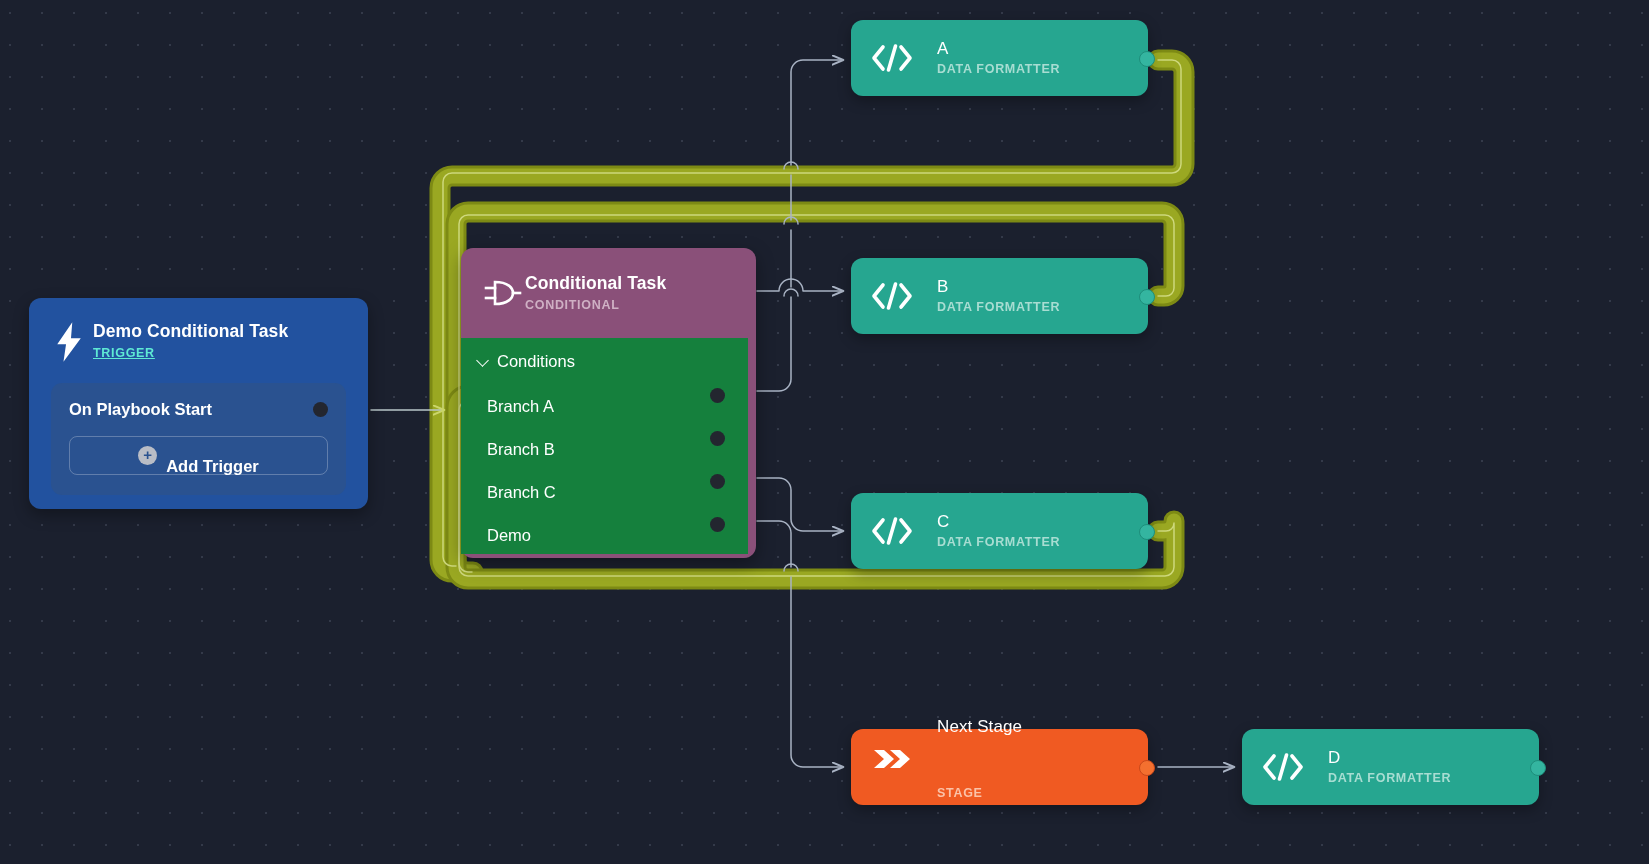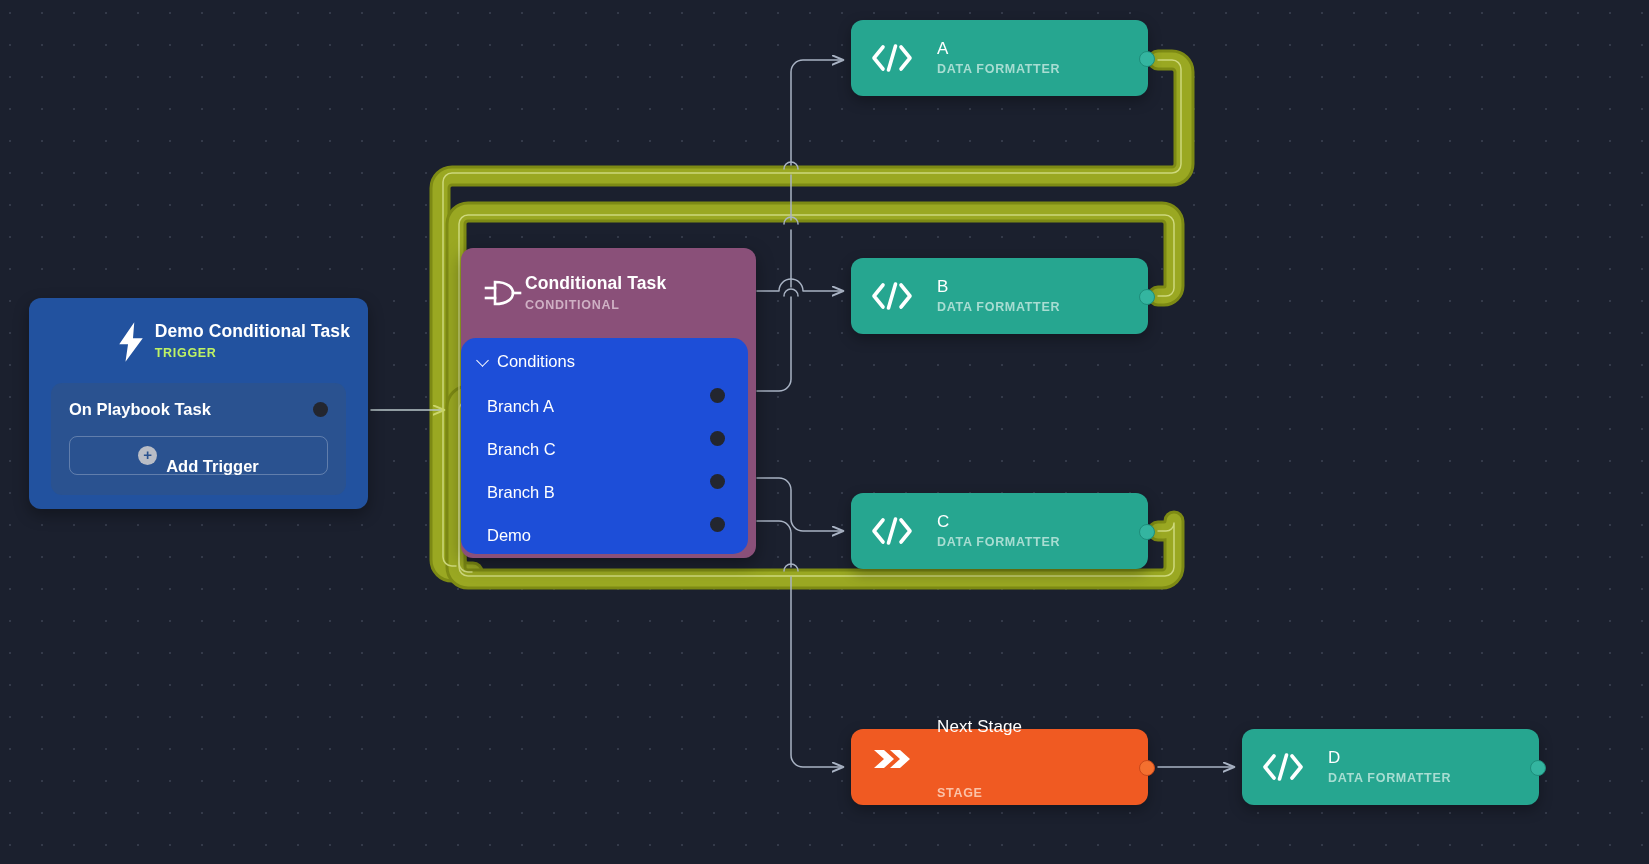--- a/index.html
+++ b/index.html
@@ -69,22 +69,22 @@
 
   
   #trigger-node {
     left: 29px;
     top: 298px;
     width: 339px;
     height: 211px;
     background: #22529f;
     box-shadow: 0 6px 16px rgba(0,0,0,0.33);
   }
-  #trigger-node .node-head { height: 87px; justify-content: flex-end; }
-  #trigger-node .node-subtitle { color: #bef264; }
+  #trigger-node .node-head { height: 87px; }
+  #trigger-node .node-subtitle { color: #5eead4; text-decoration: underline; }
   .trigger-body {
     position: absolute;
     left: 22px;
     top: 85px;
     width: 295px;
     height: 112px;
     background: #2a5290;
     border-radius: 11px 11px 11px 11px;
     box-sizing: border-box;
     padding: 13px 18px 0 18px;
@@ -147,22 +147,22 @@
     box-shadow: 0 6px 18px rgba(0,0,0,0.35);
   }
   #conditional-node .node-head { height: 90px; }
   #conditional-node .node-subtitle { color: #cfb0c4; }
   .cond-body {
     position: absolute;
     left: 0px;
     top: 90px;
     width: 287px;
     height: 216px;
-    background: #1d4ed8;
-    border-radius: 15px;
+    background: #15803d;
+    border-radius: 0;
     box-sizing: border-box;
     padding: 10px 0 0 0;
   }
   .cond-header {
     display: flex;
     align-items: center;
     gap: 8px;
     padding: 0 16px;
     height: 26px;
     cursor: pointer;
@@ -327,21 +327,21 @@
           <path d="M13.6 0 L3 15.6 h6.2 L7.4 28 L19.6 11.3 h-6.9 Z" fill="#ffffff"></path>
         </svg>
       </div>
       <div class="node-titles">
         <div class="node-title">Demo Conditional Task</div>
         <div class="node-subtitle">TRIGGER</div>
       </div>
     </div>
     <div class="trigger-body">
       <div class="trigger-row">
-        <span class="trigger-row-label">On Playbook Task</span>
+        <span class="trigger-row-label">On Playbook Start</span>
         <span class="port-dot"></span>
       </div>
       <div class="add-trigger-btn">
         <span class="plus">+</span>
         <span class="add-trigger-label">Add Trigger</span>
       </div>
     </div>
   </div>
 
   <div class="node" id="conditional-node">
@@ -366,25 +366,25 @@
       <div class="cond-header">
         <span class="chev"></span>
         <span class="cond-header-label">Conditions</span>
       </div>
 
       <div class="branch-row">
         <span class="branch-label">Branch A</span>
         <span class="port-dot"></span>
       </div>
       <div class="branch-row">
+        <span class="branch-label">Branch B</span>
+        <span class="port-dot"></span>
+      </div>
+      <div class="branch-row">
         <span class="branch-label">Branch C</span>
-        <span class="port-dot"></span>
-      </div>
-      <div class="branch-row">
-        <span class="branch-label">Branch B</span>
         <span class="port-dot"></span>
       </div>
       <div class="branch-row">
         <span class="branch-label">Demo</span>
         <span class="port-dot"></span>
       </div>
     </div>
   </div>
 
   <div class="node formatter-node" id="node-a">

